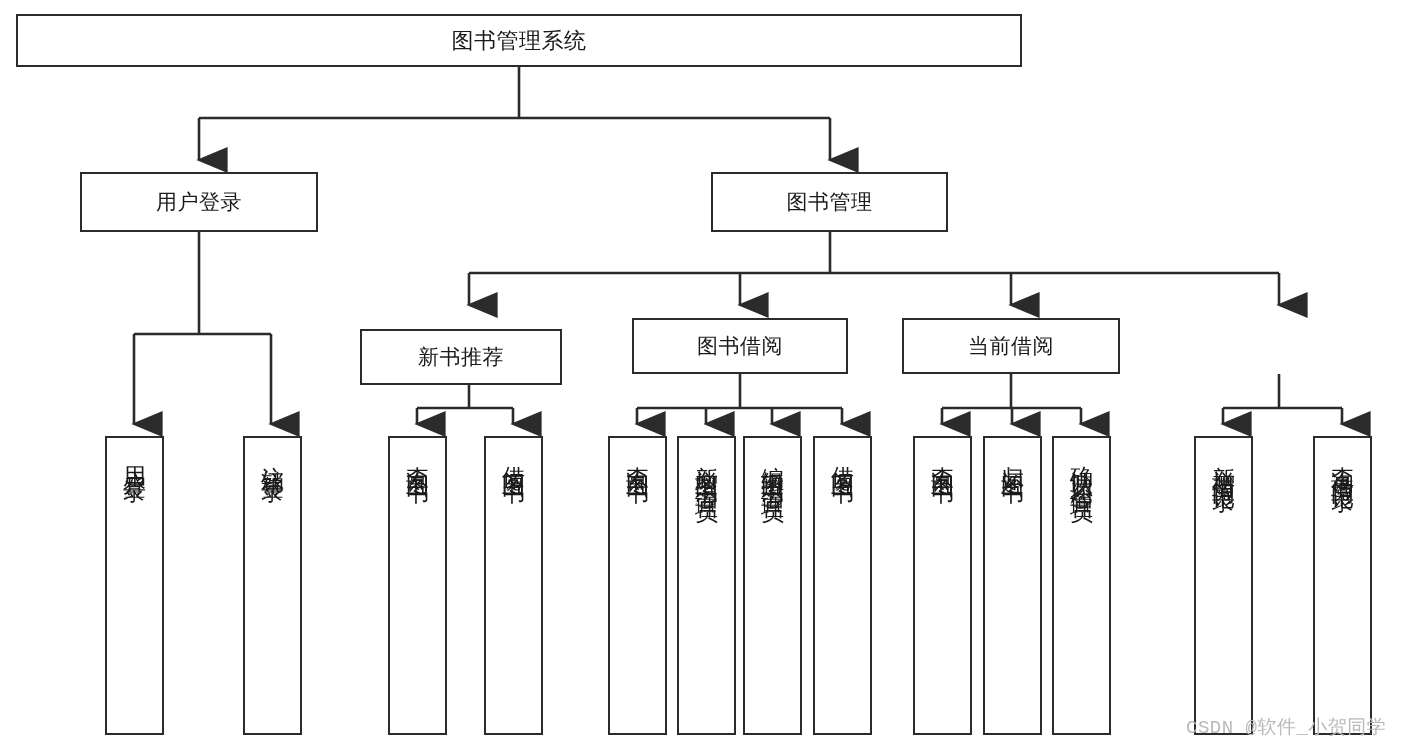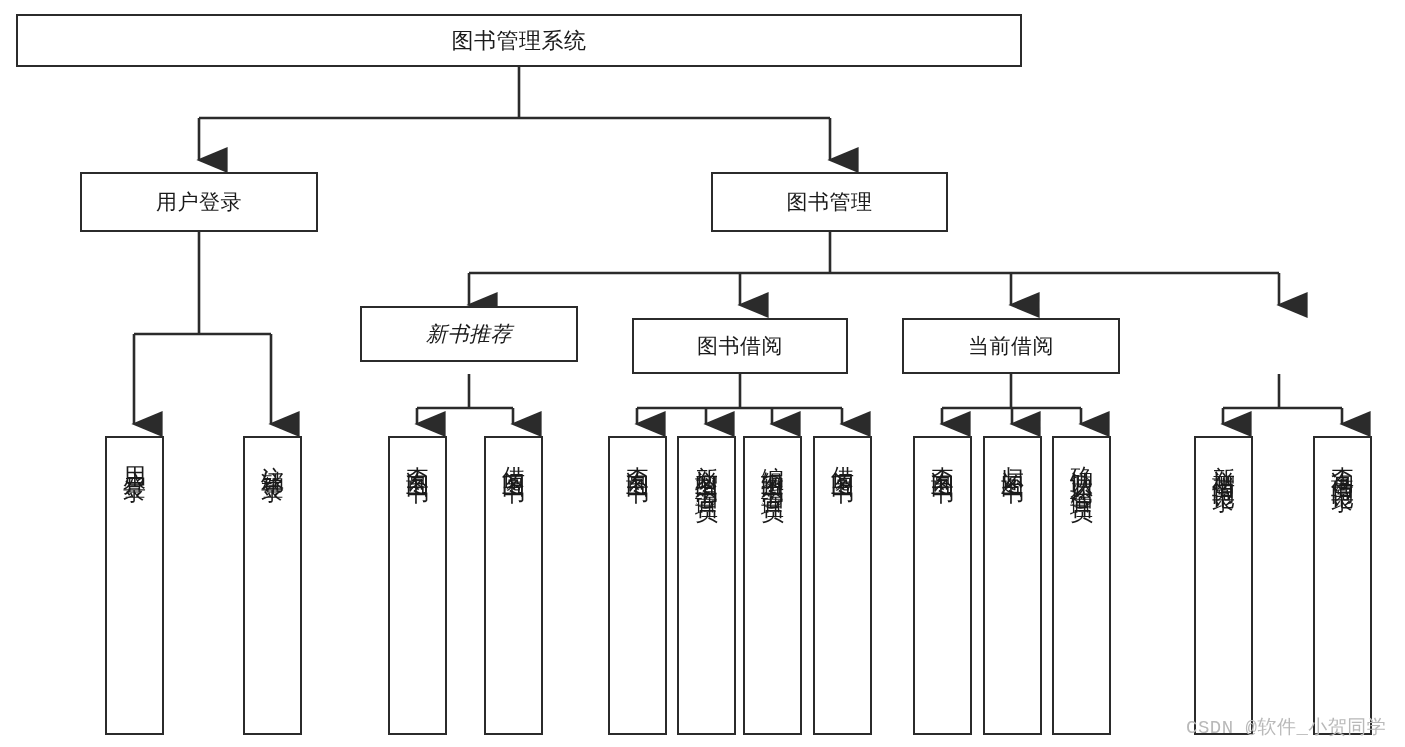--- a/index.html
+++ b/index.html
@@ -132,21 +132,21 @@
     <span class="label">图书管理系统</span>
   </div>
 
   <div class="node horiz" style="left:80px; top:172px; width:238px; height:60px;">
     <span class="label">用户登录</span>
   </div>
   <div class="node horiz" style="left:711px; top:172px; width:237px; height:60px;">
     <span class="label">图书管理</span>
   </div>
 
-  <div class="node horiz" style="left:360px; top:306px; width:218px; height:56px;font-style:italic;">
+  <div class="node horiz" style="left:360px; top:329px; width:202px; height:56px;">
     <span class="label">新书推荐</span>
   </div>
   <div class="node horiz" style="left:632px; top:318px; width:216px; height:56px;">
     <span class="label">图书借阅</span>
   </div>
   <div class="node horiz" style="left:902px; top:318px; width:218px; height:56px;">
     <span class="label">当前借阅</span>
   </div>
 
   <div class="node vert" style="left:105px; top:436px; width:59px; height:299px;">

